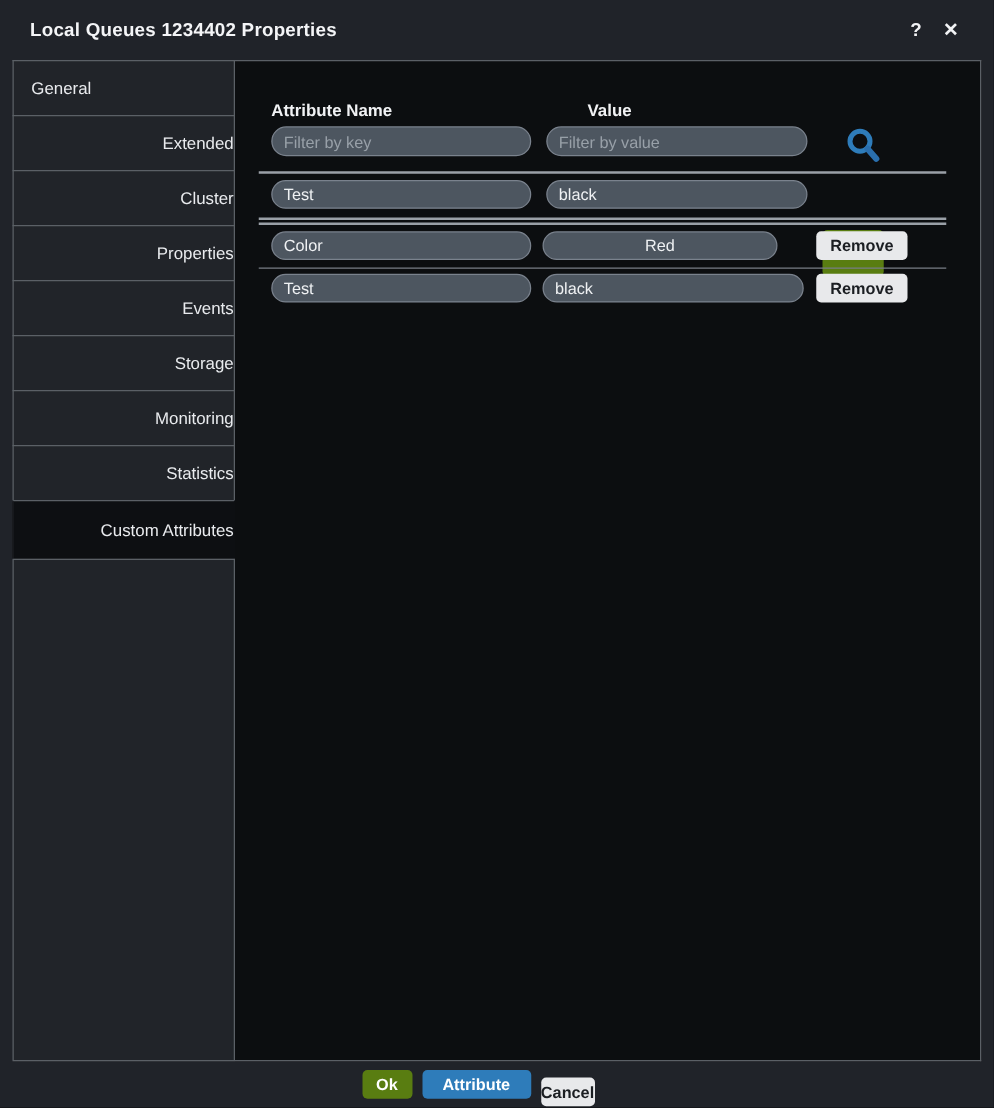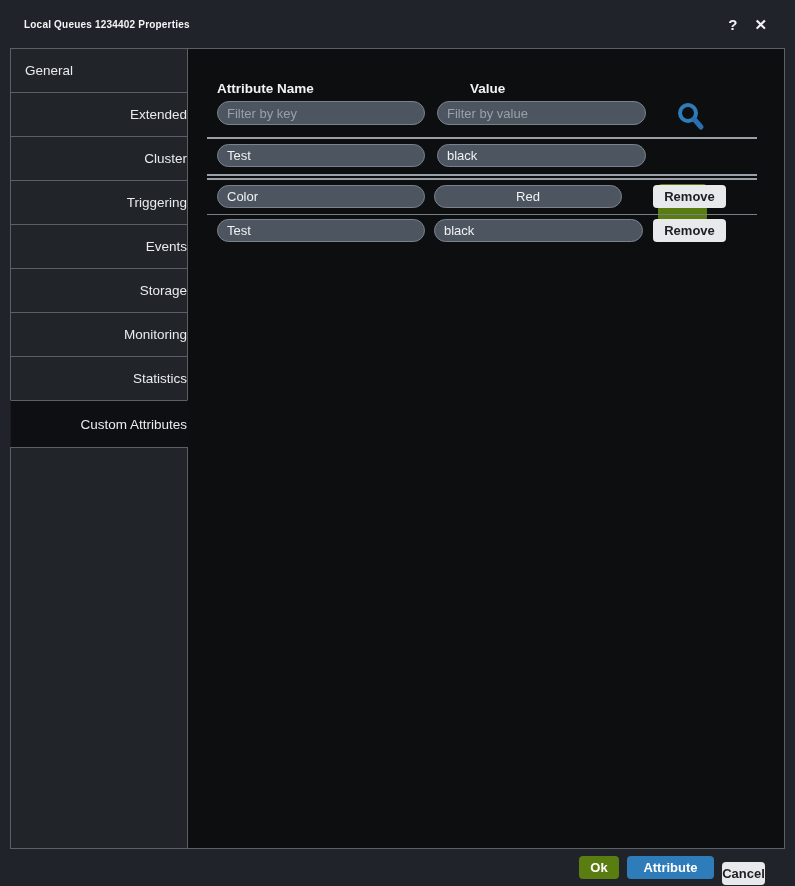--- a/index.html
+++ b/index.html
@@ -5,21 +5,21 @@
   html,body{margin:0;padding:0;background:#15171b;}
   .dialog{
     position:relative;width:795px;height:886px;background:#202329;
     font-family:"Liberation Sans",sans-serif;overflow:hidden;
   }
   
   .titlebar{
     position:absolute;left:0;top:0;width:100%;height:48px;
     display:flex;align-items:center;box-sizing:border-box;padding:0 28px 0 24px;
   }
-  .title{font-size:10px;font-weight:bold;color:#f4f5f7;letter-spacing:.2px;}
+  .title{font-size:15px;font-weight:bold;color:#f4f5f7;letter-spacing:.2px;}
   .titlebar-icons{margin-left:auto;display:flex;align-items:center;gap:17px;}
   .tb-icon{color:#f2f3f5;font-weight:bold;font-size:15px;cursor:pointer;line-height:1;}
   
   .content{
     position:absolute;left:10px;top:48px;width:775px;height:801px;
     display:flex;box-sizing:border-box;
   }
   .sidebar{width:178px;flex:none;display:flex;flex-direction:column;border-radius:29px;}
   .tab{
     height:44px;flex:none;display:flex;align-items:center;box-sizing:border-box;
@@ -56,21 +56,21 @@
   .btn-blue{background:#2e7cba;color:#ffffff;}
   .btn-light{background:#e8e9eb;color:#1b1e22;}
   .btn-abs{position:absolute;}
   .search-btn{
     position:absolute;left:486px;top:52px;width:34px;height:32px;background:none;
     border:none;cursor:pointer;padding:0;display:flex;align-items:center;justify-content:center;
   }
   
   .footer{
     position:absolute;left:0;bottom:0;width:100%;height:37px;box-sizing:border-box;
-    display:flex;align-items:center;justify-content:flex-end;gap:8px;padding-right:30px;
+    display:flex;align-items:center;justify-content:center;gap:8px;padding-right:30px;
   }
   .footer .btn{height:23px;}
 </style>
 </head>
 <body>
 
 <div class="dialog">
 
   <div class="titlebar">
     <span class="title">Local Queues 1234402 Properties</span>
@@ -86,21 +86,21 @@
       <div class="tab">
           <span>General</span>
         </div>
       <div class="tab">
           <span>Extended</span>
         </div>
       <div class="tab">
           <span>Cluster</span>
         </div>
       <div class="tab">
-          <span>Triggering</span>
+          <span>Properties</span>
         </div>
       <div class="tab">
           <span>Events</span>
         </div>
       <div class="tab">
           <span>Storage</span>
         </div>
       <div class="tab">
           <span>Monitoring</span>
         </div>

